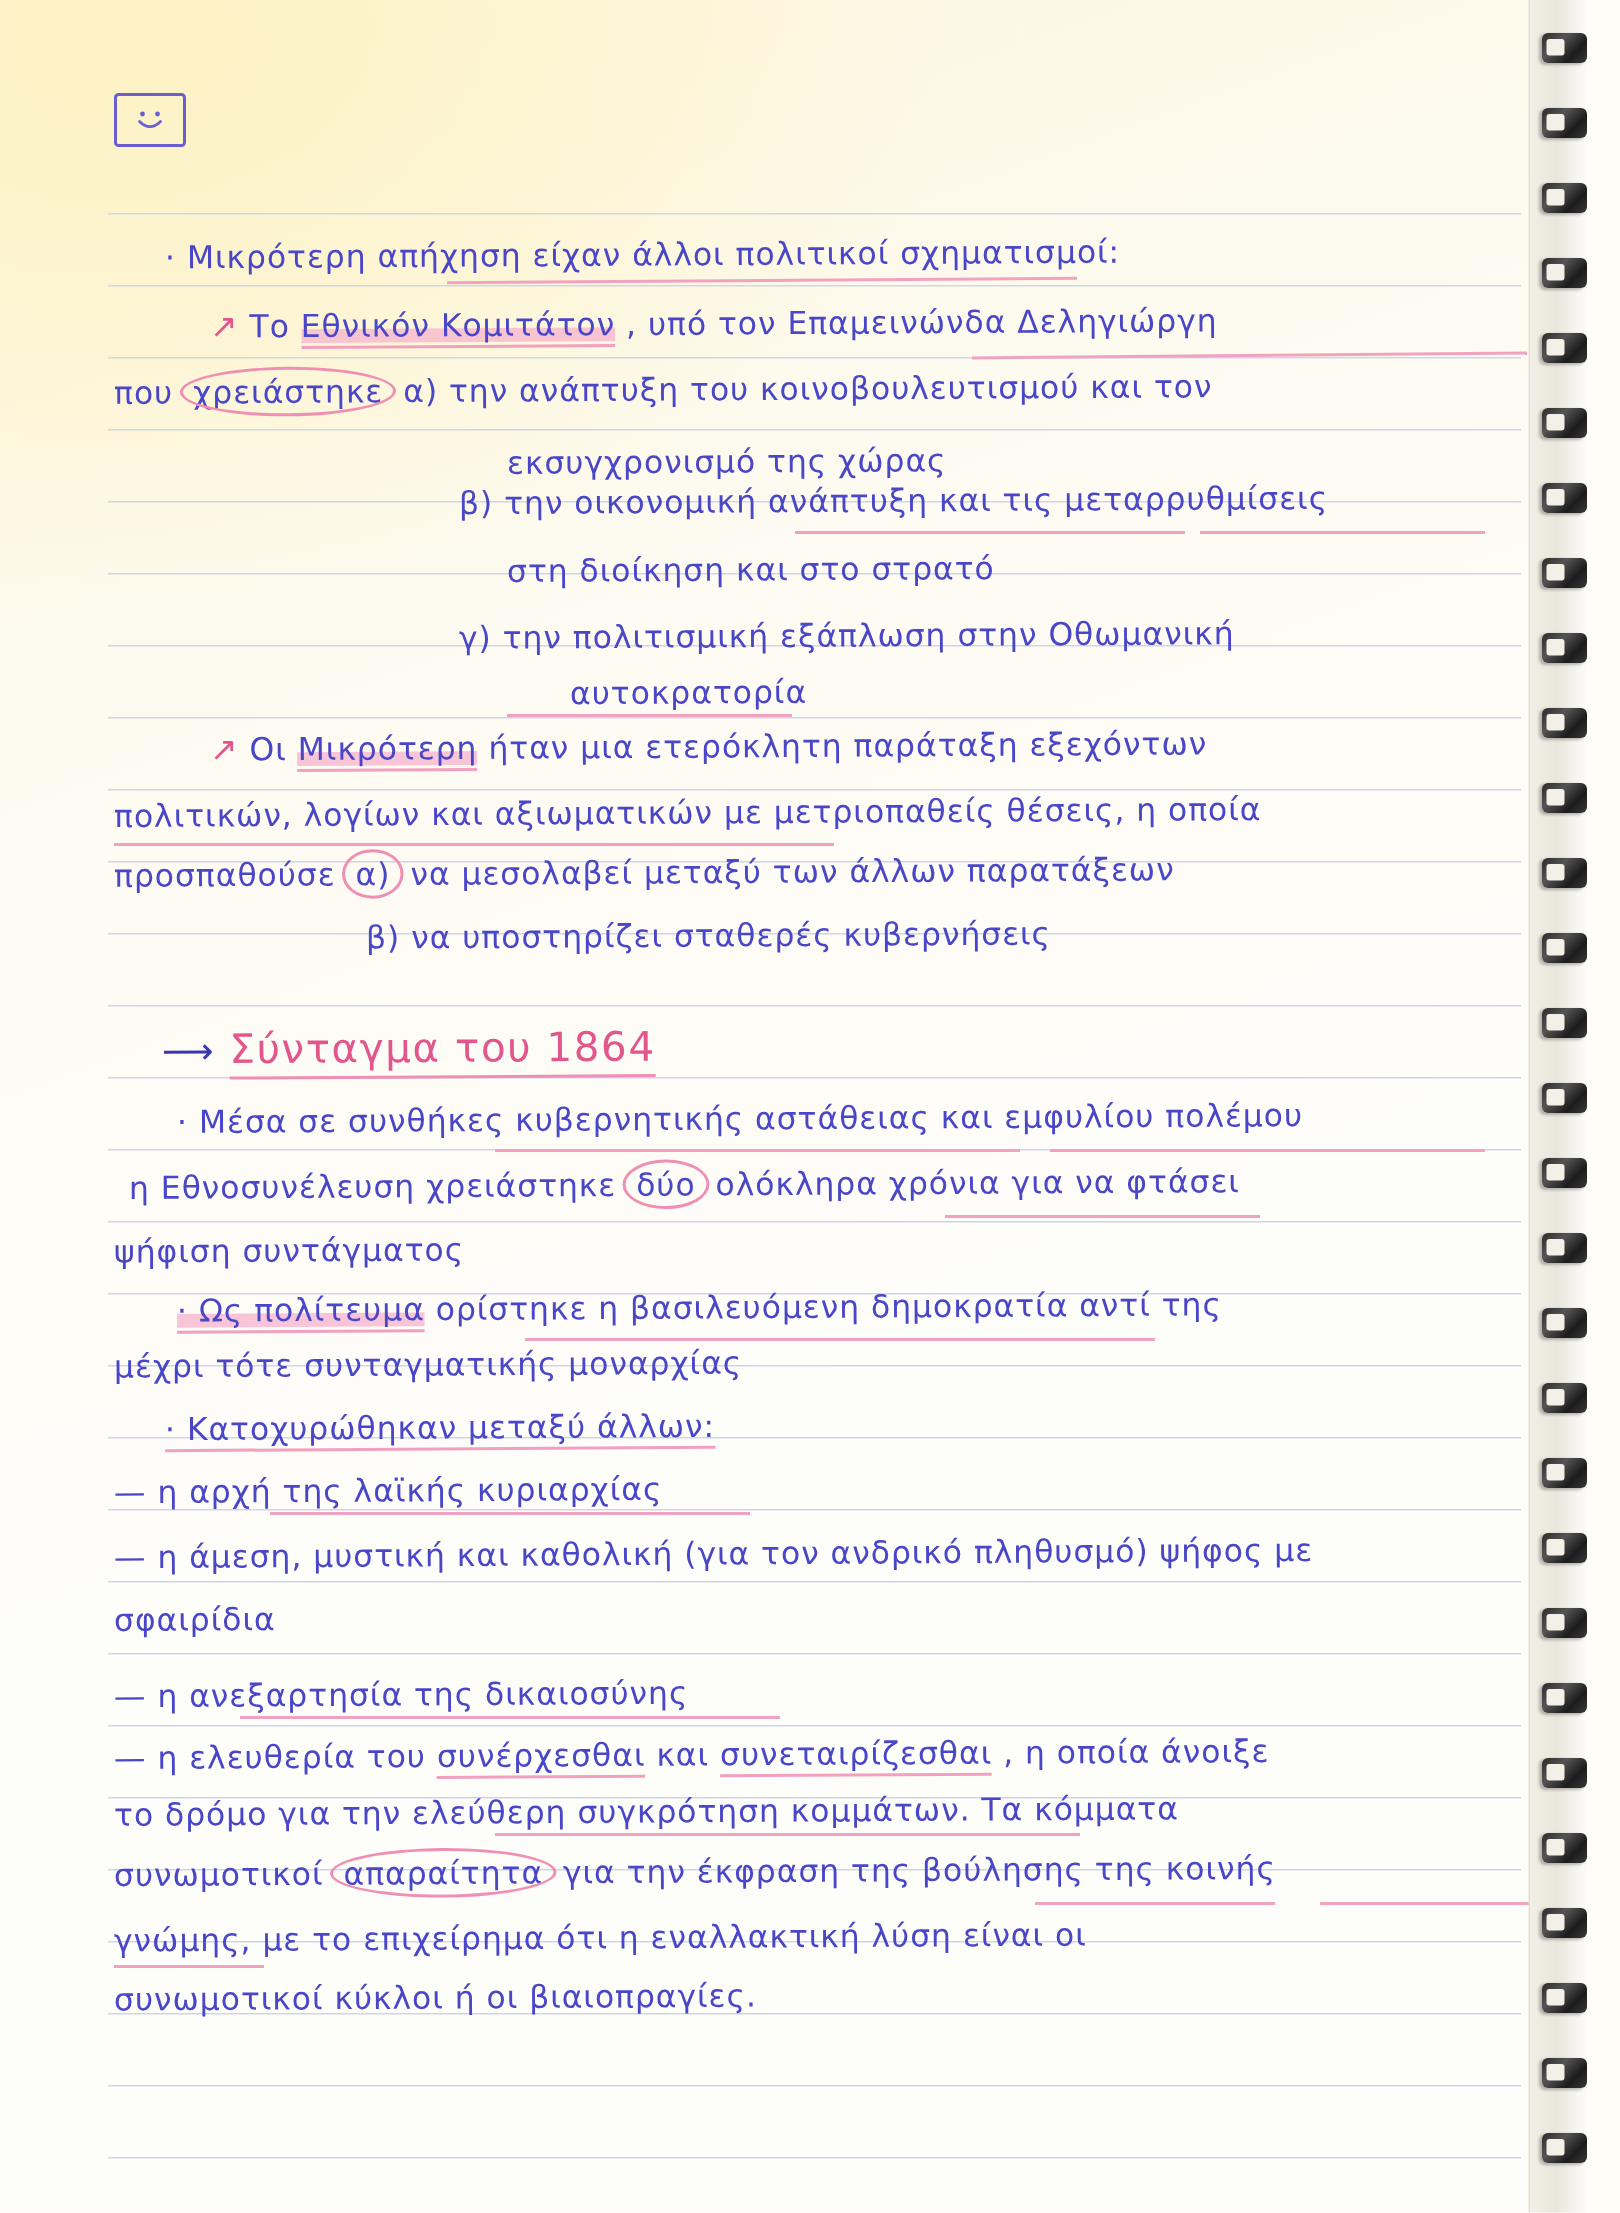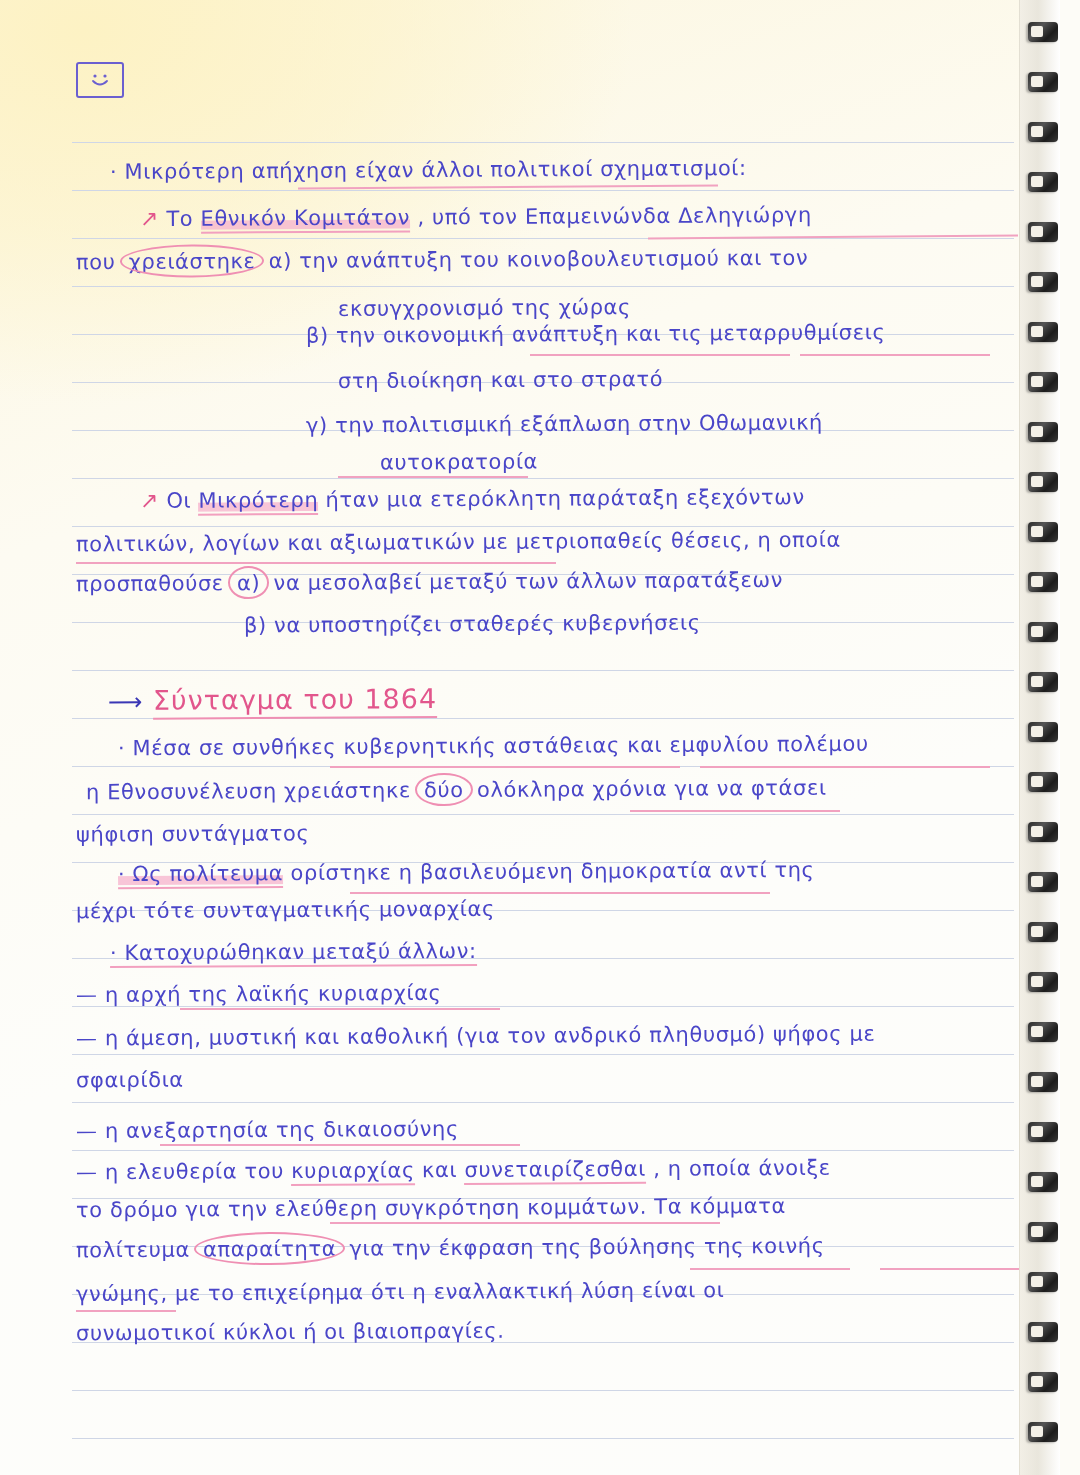--- a/index.html
+++ b/index.html
@@ -297,33 +297,33 @@
       <span>σφαιρίδια</span>
     </div>
 
     <div class="ln" style="left:76px; top:1118px;">
       <span>— η ανεξαρτησία της δικαιοσύνης</span>
     </div>
     <div style="position:absolute; left:160px; top:1144px; width:360px; height:0; border-top:2px solid #f1a2c0;"></div>
 
     <div class="ln" style="left:76px; top:1158px;">
       <span>— η ελευθερία του</span>
-      <span class="u-pink">κυριαρχίας</span>
+      <span class="u-pink">συνέρχεσθαι</span>
       <span>και</span>
       <span class="u-pink">συνεταιρίζεσθαι</span>
       <span>, η οποία άνοιξε</span>
     </div>
 
     <div class="ln" style="left:76px; top:1196px;">
       <span>το δρόμο για την ελεύθερη συγκρότηση κομμάτων. Τα κόμματα</span>
     </div>
     <div style="position:absolute; left:330px; top:1222px; width:390px; height:0; border-top:2px solid #f1a2c0;"></div>
 
     <div class="ln" style="left:76px; top:1236px;">
-      <span>πολίτευμα</span>
+      <span>συνωμοτικοί</span>
       <span class="circled"><span>απαραίτητα</span></span>
       <span>για την έκφραση της βούλησης της κοινής</span>
     </div>
     <div style="position:absolute; left:690px; top:1268px; width:160px; height:0; border-top:2px solid #f1a2c0;"></div>
     <div style="position:absolute; left:880px; top:1268px; width:140px; height:0; border-top:2px solid #f1a2c0;"></div>
 
     <div class="ln" style="left:76px; top:1280px;">
       <span>γνώμης, με το επιχείρημα ότι η εναλλακτική λύση είναι οι</span>
     </div>
     <div style="position:absolute; left:76px; top:1310px; width:100px; height:0; border-top:2px solid #f1a2c0;"></div>

